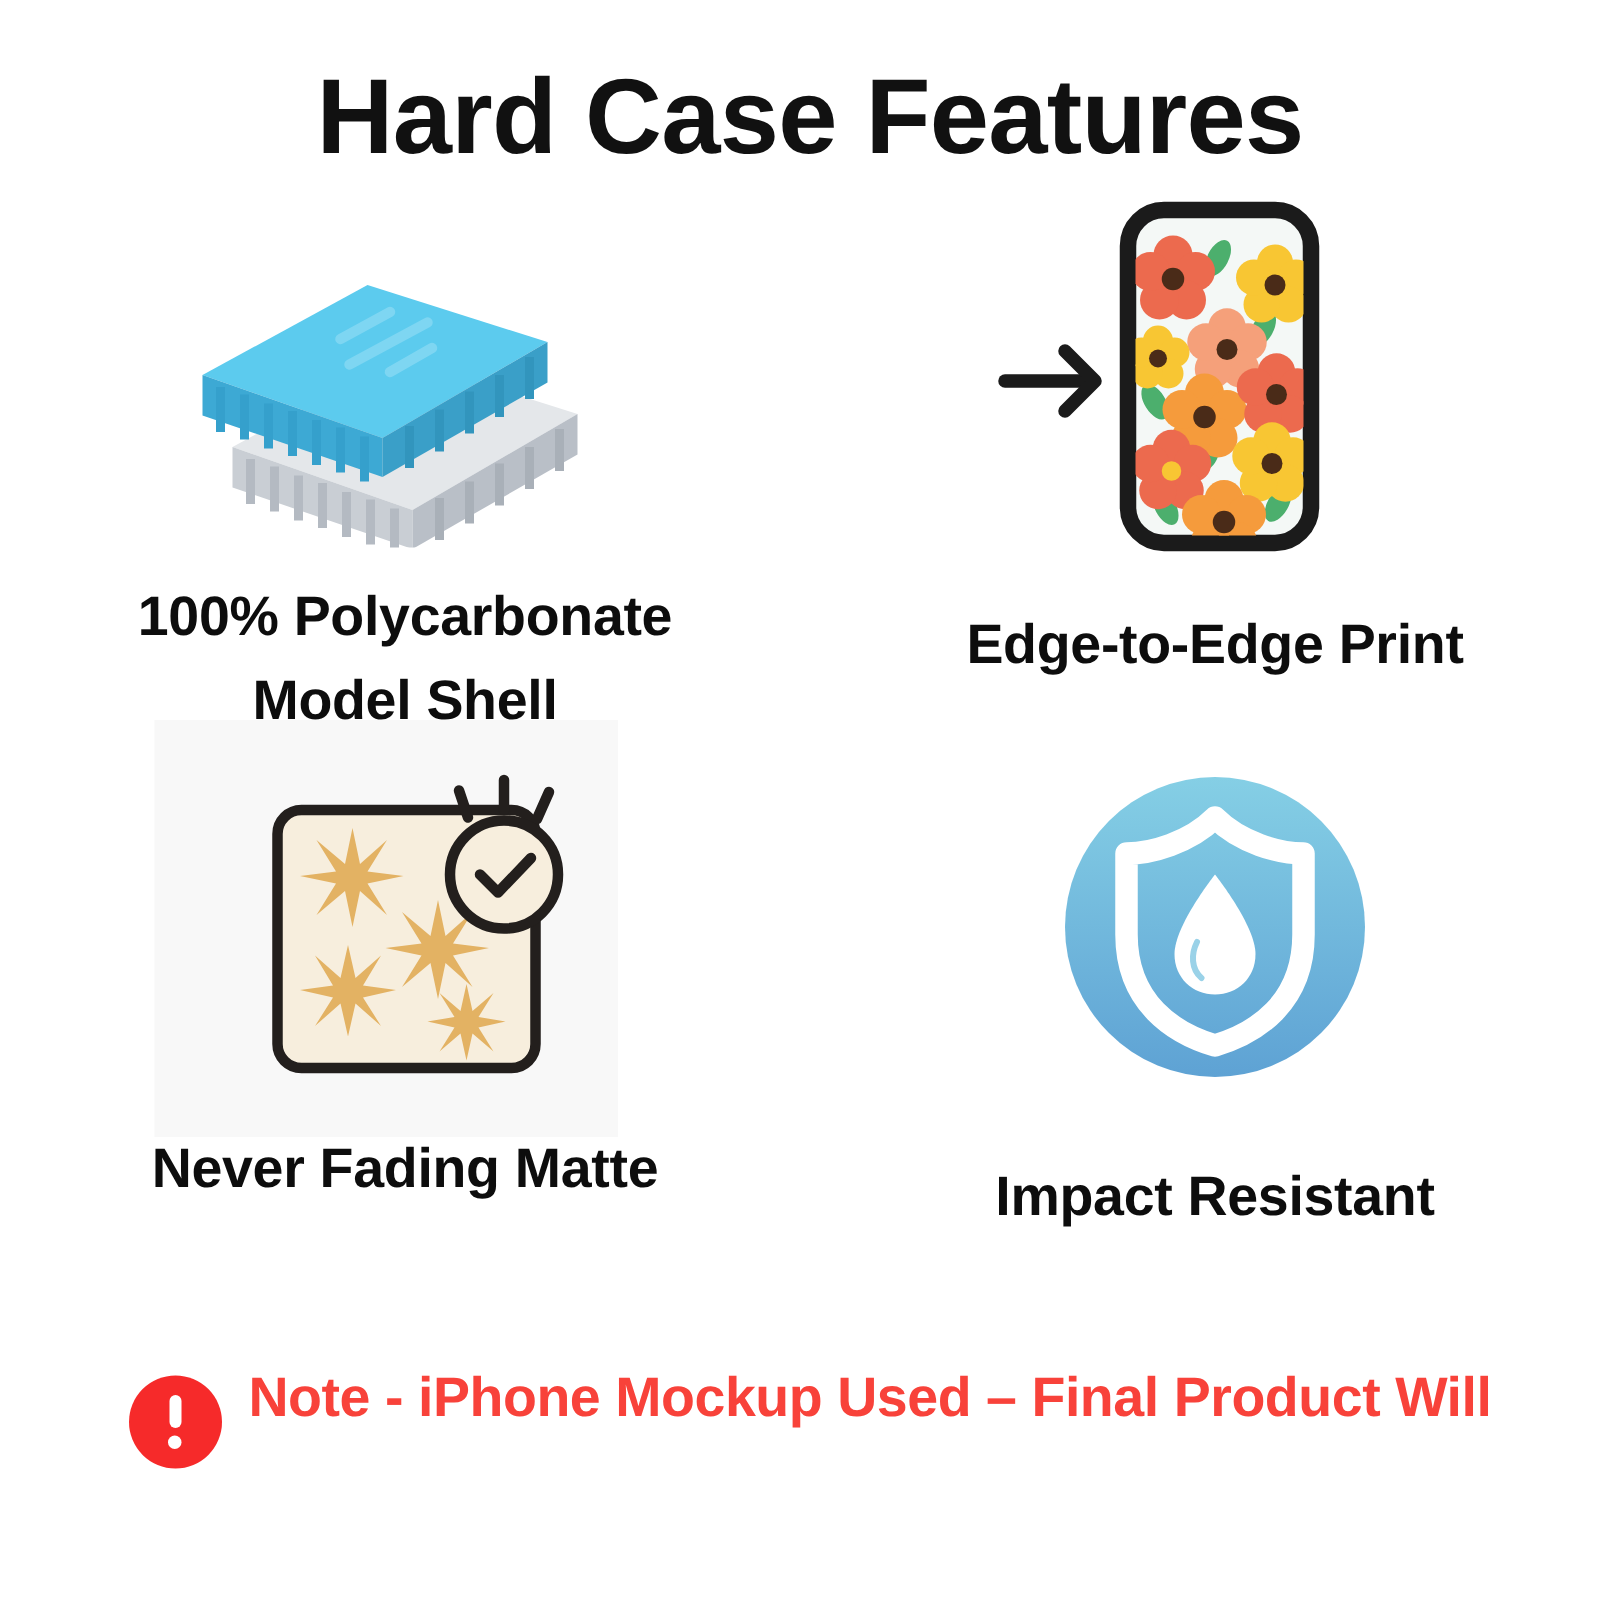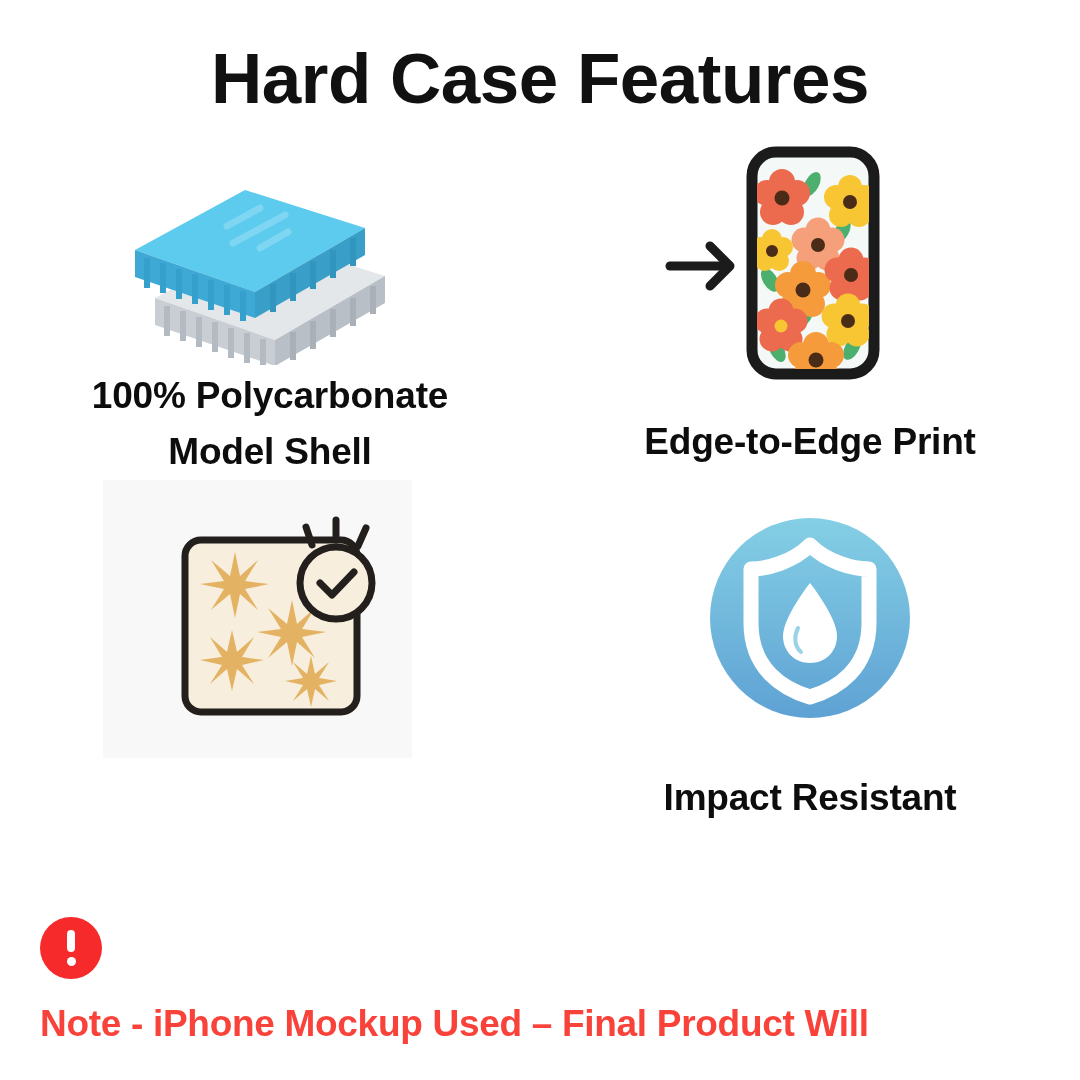--- a/index.html
+++ b/index.html
@@ -55,49 +55,48 @@
   .feature-label {
     text-align: center;
     font-size: 37px;
     font-weight: 700;
     color: #0d0d0d;
     line-height: 1.52;
     letter-spacing: -0.2px;
   }
 
   #feat-1 { left: 30px;  top: 170px;  width: 480px; }
-  #feat-2 { left: 570px; top: 138px;  width: 480px; }
+  #feat-2 { left: 570px; top: 126px;  width: 480px; }
   #feat-3 { left: 30px;  top: 490px;  width: 480px; }
   #feat-4 { left: 570px; top: 505px;  width: 480px; }
 
   #feat-1 .feature-icon { height: 195px; }
   #feat-2 .feature-icon { height: 250px; }
   #feat-3 .feature-icon { height: 245px; }
   #feat-4 .feature-icon { height: 235px; }
 
-  #feat-1 .feature-label { margin-top: 3px; }
+  #feat-1 .feature-label { margin-top: 18px; }
   #feat-2 .feature-label { margin-top: 26px; }
   #feat-3 .feature-label { margin-top: 16px; }
   #feat-4 .feature-label { margin-top: 30px; text-align: center; }
 
   .icon-svg { display: block; margin: 0 auto; }
 
   
   .note {
     position: absolute;
     left: 0;
     top: 905px;
     width: 1080px;
     display: flex;
     align-items: flex-start;
     justify-content: center;
     gap: 18px;
     padding: 0 40px;
     box-sizing: border-box;
-    flex-direction: column;
   }
   .note-badge {
     flex: 0 0 auto;
     width: 62px;
     height: 62px;
     border-radius: 50%;
     background: #f62a2a;
     position: relative;
     margin-top: 12px;
   }
@@ -345,20 +344,21 @@
         <g stroke="#231f1d" stroke-width="7" stroke-linecap="round" fill="none">
           <line x1="166" y1="37" x2="172" y2="55"></line>
           <line x1="196" y1="30" x2="196" y2="50"></line>
           <line x1="226" y1="38" x2="218" y2="56"></line>
         </g>
         <circle cx="196" cy="93" r="36" fill="#f7eedd" stroke="#231f1d" stroke-width="7"></circle>
         <polyline points="180,93 192,105 214,82" fill="none" stroke="#231f1d" stroke-width="7" stroke-linecap="round" stroke-linejoin="round"></polyline>
       </svg>
     </div>
     <div class="feature-label">
+      <div>Never Fading Matte</div>
     </div>
   </div>
 
   <div class="feature" id="feat-4">
     <div class="feature-icon">
       <svg class="icon-svg" width="230" height="235" viewBox="0 0 230 235" aria-hidden="true">
         <defs>
           <linearGradient id="circleGrad" x1="0" y1="0" x2="0" y2="1">
             <stop offset="0%" stop-color="#85cfe5"></stop>
             <stop offset="100%" stop-color="#5ea2d4"></stop>

